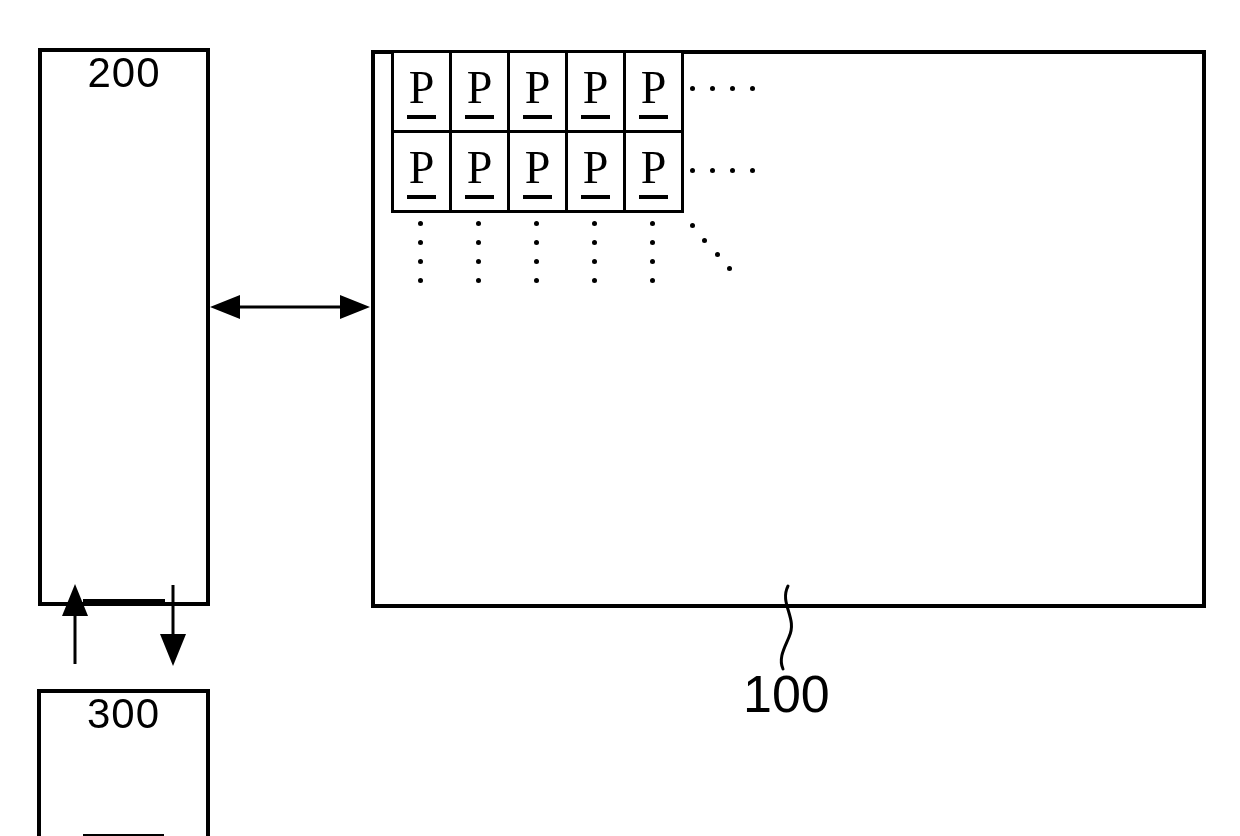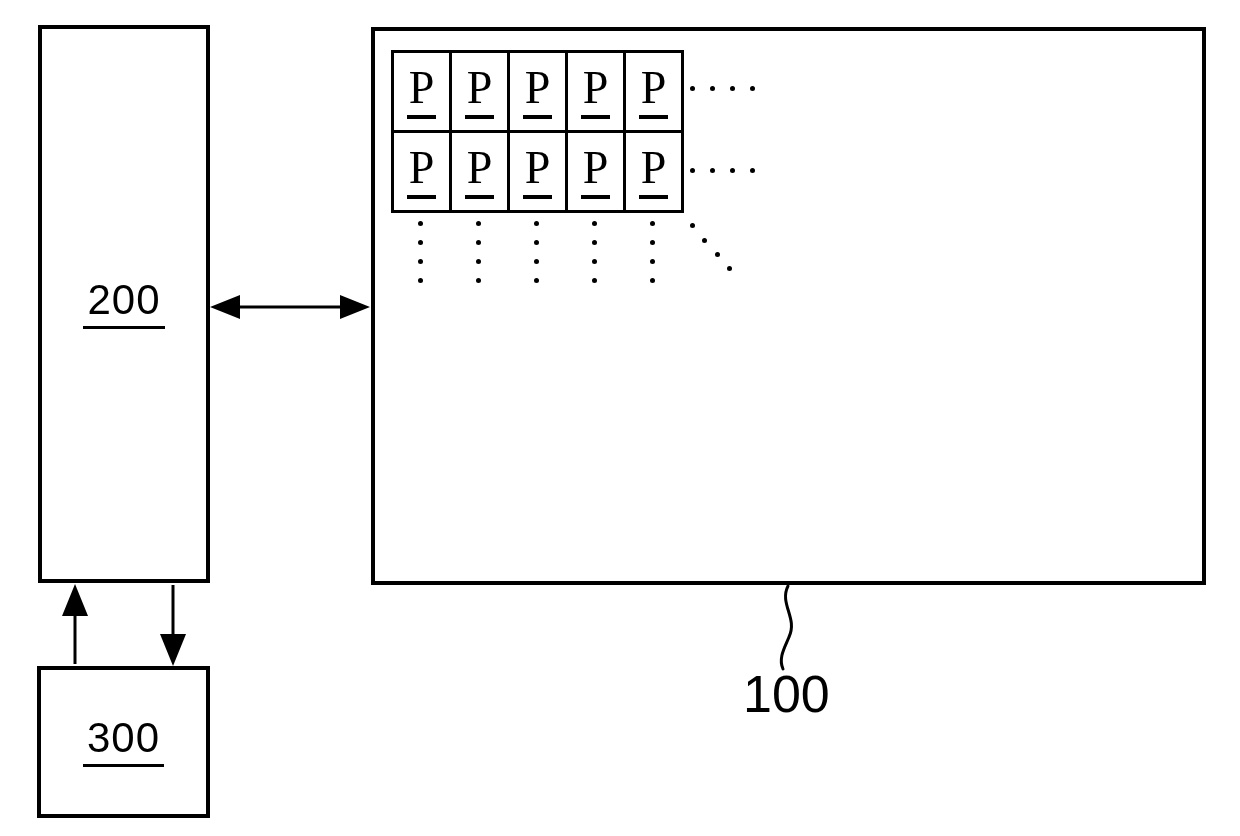--- a/index.html
+++ b/index.html
@@ -14,22 +14,22 @@
     background: #ffffff;
     overflow: hidden;
     font-family: "Liberation Sans", sans-serif;
   }
   .box {
     position: absolute;
     box-sizing: border-box;
     border: 4px solid #000000;
     background: #ffffff;
     display: flex;
-    align-items: center;
     justify-content: center;
+    margin-top: 23px;
   }
   .box-200 { left: 38px;  top: 25px;  width: 172px; height: 558px; }
   .box-100 { left: 371px; top: 27px;  width: 835px; height: 558px; }
   .box-300 { left: 37px;  top: 666px; width: 173px; height: 152px; }
 
   .ref-num {
     font-size: 42px;
     color: #000000;
     line-height: 1;
     letter-spacing: 1px;

